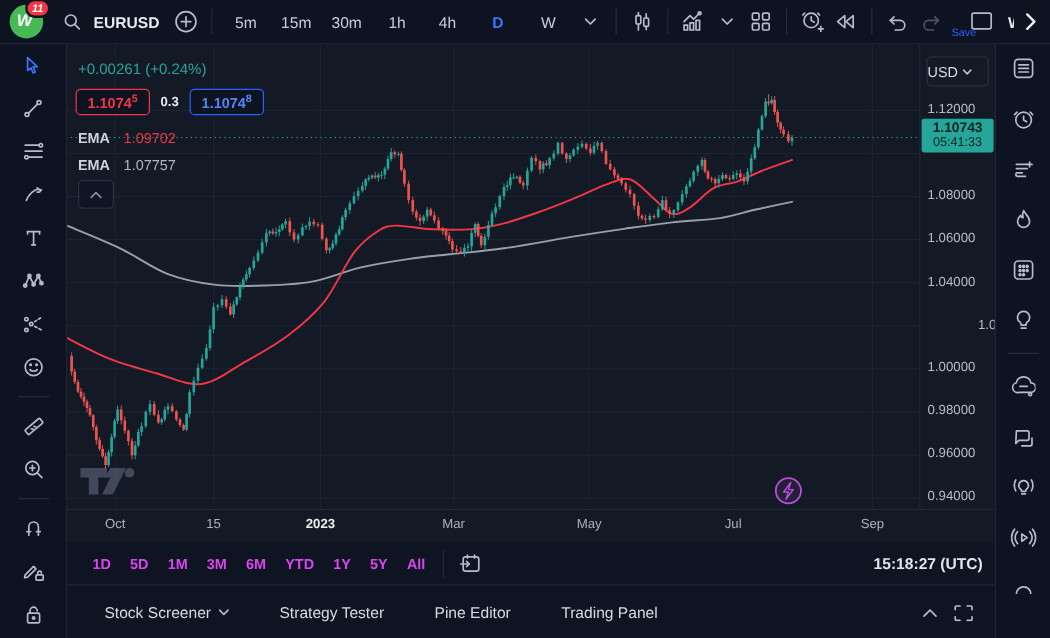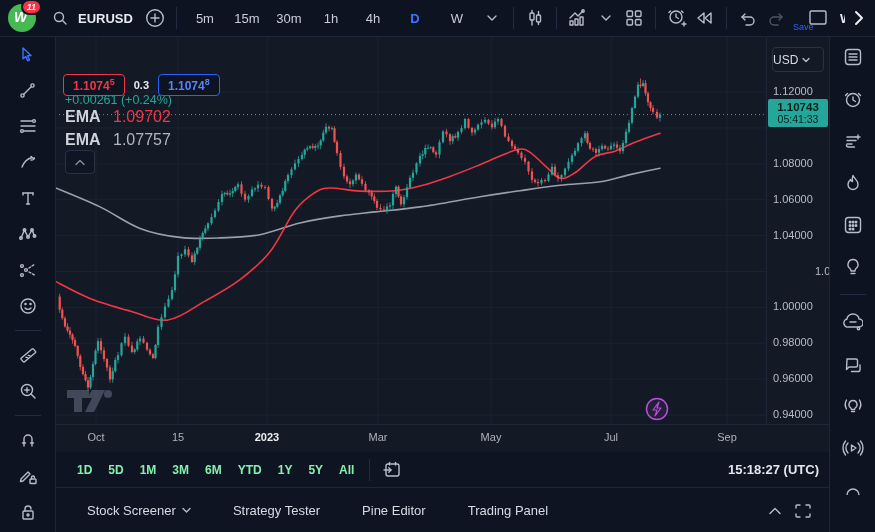--- a/index.html
+++ b/index.html
@@ -26,48 +26,48 @@
           display:flex;flex-direction:column;align-items:center;z-index:20;}
   #lefttb .ibtn{margin:4px 0;}
   .hsep{width:26px;height:1px;background:#242c42;margin:6px 0;}
   
   #rightsb{left:829px;top:36px;width:46px;height:496px;background:#0e1322;border-left:1px solid #1f2637;
            display:flex;flex-direction:column;align-items:center;z-index:20;}
   #rightsb .ibtn{margin:7px 0;}
   
   #chart{left:55px;top:36px;width:711px;height:388px;overflow:hidden;background:#131a26;}
   
-  #chg{left:65px;top:51px;font-size:12.5px;color:#26a69a;z-index:10;margin-top:42px;}
+  #chg{left:65px;top:51px;font-size:12.5px;color:#26a69a;z-index:10;}
   #ba{left:63px;top:74px;display:flex;align-items:center;z-index:10;}
   .pbox{border:1px solid;border-radius:4px;padding:2px 9px;font-size:12px;font-weight:bold;background:rgba(14,19,34,.85);}
   .pbox sup{font-size:9px;}
   #bidbox{border-color:#f23645;color:#f23645;}
   #askbox{border-color:#2962ff;color:#5585f2;}
   #spread{font-size:11px;font-weight:bold;color:#e8eaf0;margin:0 9px;}
-  .emarow{left:65px;font-size:16px;z-index:10;}
+  .emarow{left:65px;font-size:12px;z-index:10;}
   .emarow .lbl{color:#cfd3dc;font-weight:bold;margin-right:8px;}
   #collapse{left:65px;top:150px;width:28px;height:22px;border:1px solid #2a3145;border-radius:4px;background:rgba(14,19,34,.6);
             display:flex;align-items:center;justify-content:center;z-index:10;cursor:pointer;}
   
   #paxis{left:766px;top:36px;width:63px;height:416px;background:#131a26;border-left:1px solid #1f2637;z-index:5;}
   .plabel{position:absolute;left:6px;font-size:11px;color:#b8bcc8;}
   #usdbox{position:absolute;left:5px;top:11px;width:50px;height:23px;border:1px solid #2a3145;border-radius:4px;
           display:flex;align-items:center;justify-content:flex-start;font-size:12px;color:#d7dae2;gap:4px;cursor:pointer;}
   #lastbadge{position:absolute;left:1px;top:63px;width:60px;border-radius:2px;background:#26a69a;color:#06231e;
              text-align:center;padding:2px 0;z-index:6;}
   #lastbadge .lp{font-size:11.5px;font-weight:bold;}
   #lastbadge .cd{font-size:10.5px;}
   
   #taxis{left:55px;top:424px;width:774px;height:28px;background:#131a26;border-top:1px solid #1f2637;z-index:5;}
   .tlabel{position:absolute;top:6px;width:40px;text-align:center;font-size:11px;color:#aeb2bd;}
   .tlabel.em{color:#eceef2;font-weight:bold;}
   
   #rangebar{left:55px;top:452px;width:774px;height:35px;background:#0f1422;border-bottom:1px solid #1f2637;
             display:flex;align-items:center;z-index:10;}
-  .rbtn{font-size:12px;font-weight:bold;color:#86efac;padding:4px 8px;border-radius:4px;cursor:pointer;flex:0 0 auto;}
+  .rbtn{font-size:12px;font-weight:bold;color:#d946ef;padding:4px 8px;border-radius:4px;cursor:pointer;flex:0 0 auto;}
   #clock{margin-left:auto;margin-right:10px;font-size:13px;font-weight:bold;color:#e3e6ec;}
   
   #footer{left:55px;top:487px;width:774px;height:45px;background:#0f1422;border-top:1px solid #1f2637;
           display:flex;align-items:center;z-index:10;}
   .ftab{font-size:13px;color:#d7dae2;padding:6px 10px;margin-left:22px;display:flex;align-items:center;gap:6px;cursor:pointer;flex:0 0 auto;}
 </style>
 </head>
 <body>
 
 <div id="app">

